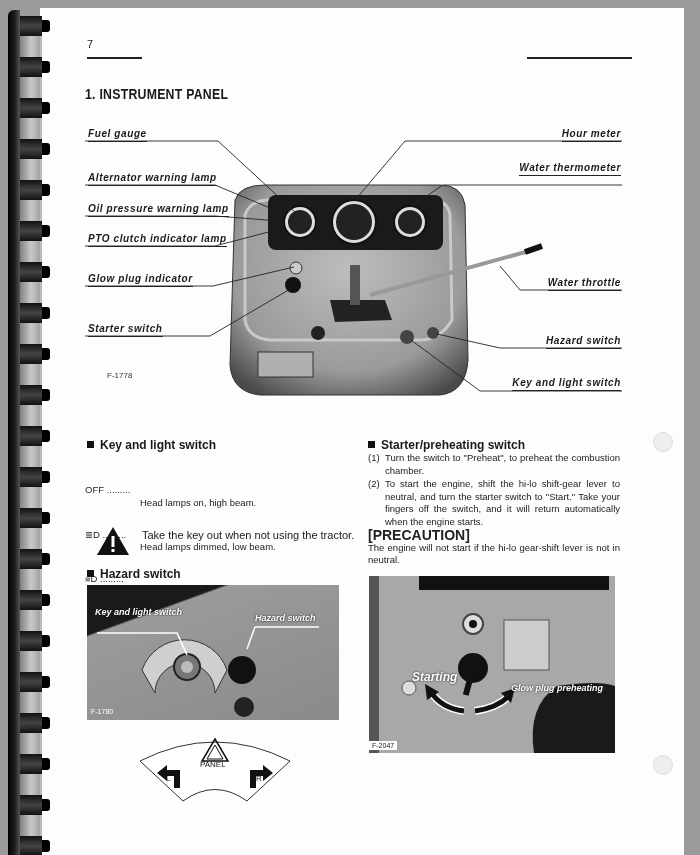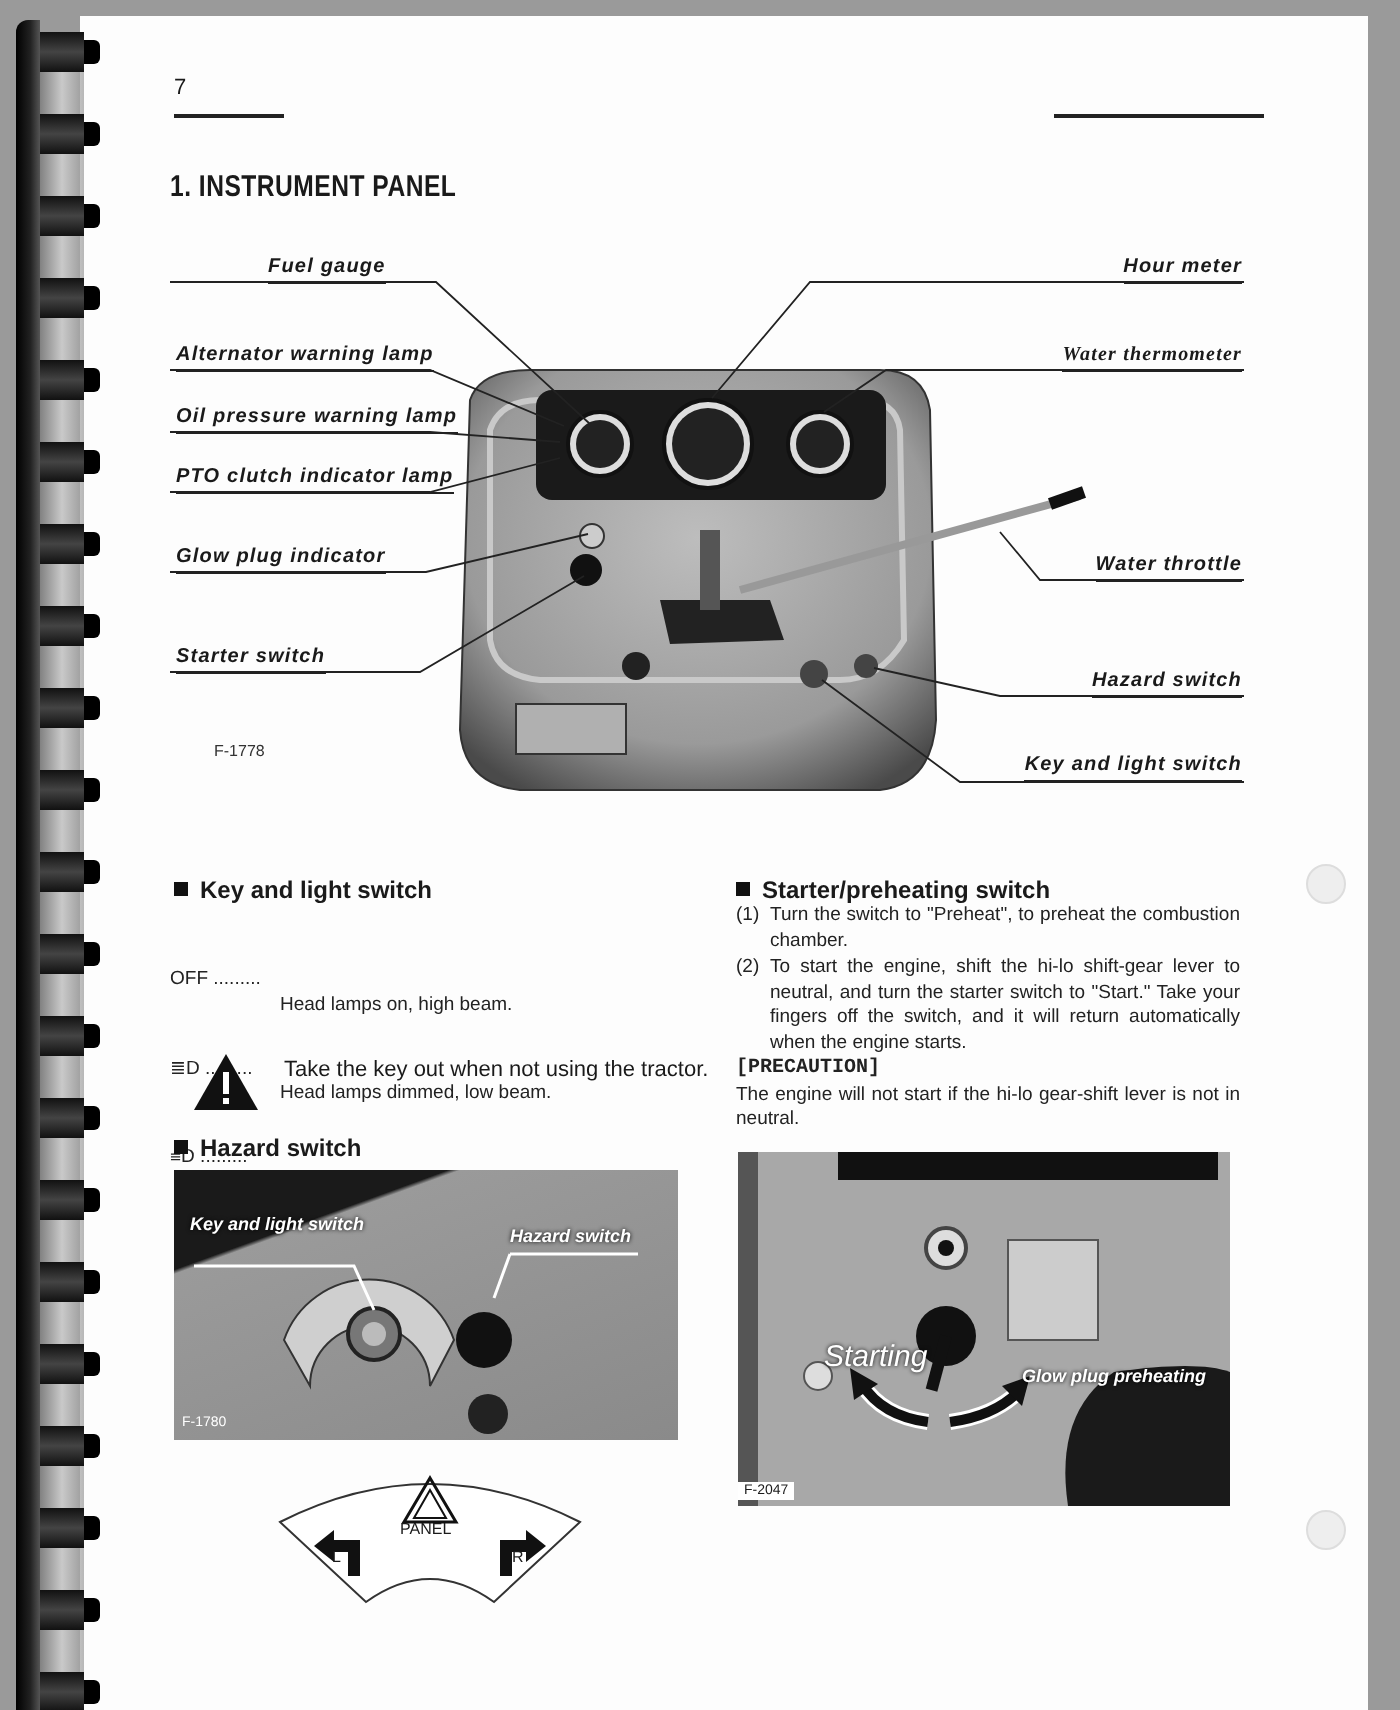--- a/index.html
+++ b/index.html
@@ -192,29 +192,29 @@
       <polyline points="85,336 210,336 292,288"></polyline>
 
       <polyline points="622,141 405,141 356,199"></polyline>
       <polyline points="622,185 443,185 412,206"></polyline>
       <polyline points="622,290 520,290 500,266"></polyline>
       <polyline points="622,348 500,348 437,334"></polyline>
       <polyline points="622,391 480,391 411,340"></polyline>
     </g>
   </svg>
 
-  <div class="callout" style="left:88px;top:128px;margin-left:46px;"><span>Fuel gauge</span><div class="ul"></div></div>
+  <div class="callout" style="left:88px;top:128px;"><span>Fuel gauge</span><div class="ul"></div></div>
   <div class="callout" style="left:88px;top:172px;"><span>Alternator warning lamp</span><div class="ul"></div></div>
   <div class="callout" style="left:88px;top:203px;"><span>Oil pressure warning lamp</span><div class="ul"></div></div>
   <div class="callout" style="left:88px;top:233px;"><span>PTO clutch indicator lamp</span><div class="ul"></div></div>
   <div class="callout" style="left:88px;top:273px;"><span>Glow plug indicator</span><div class="ul"></div></div>
   <div class="callout" style="left:88px;top:323px;"><span>Starter switch</span><div class="ul"></div></div>
 
   <div class="callout" style="right:79px;top:128px;text-align:right;"><span>Hour meter</span><div class="ul"></div></div>
-  <div class="callout" style="right:79px;top:172px;text-align:right;font-family:Liberation Serif, serif;"><span>Water thermometer</span><div class="ul"></div></div>
+  <div class="callout" style="right:79px;top:162px;text-align:right;"><span>Water thermometer</span><div class="ul"></div></div>
   <div class="callout" style="right:79px;top:277px;text-align:right;"><span>Water throttle</span><div class="ul"></div></div>
   <div class="callout" style="right:79px;top:335px;text-align:right;"><span>Hazard switch</span><div class="ul"></div></div>
   <div class="callout" style="right:79px;top:377px;text-align:right;"><span>Key and light switch</span><div class="ul"></div></div>
 
   <div class="fig-label" style="left:107px;top:371px;">F-1778</div>
 </div>
 
 <div class="subhead" style="left:87px;top:438px;"><span class="sq"></span><span>Key and light switch</span></div>
 <div class="para" style="left:85px;top:452px;width:262px;">
   <div class="row">
@@ -270,21 +270,21 @@
 <div class="subhead" style="left:368px;top:438px;"><span class="sq"></span><span>Starter/preheating switch</span></div>
 <div class="para" style="left:368px;top:452px;width:252px;text-align:justify;">
   <div class="row">
       <span style="width:17px;flex:none;">(1)</span>
       <span>Turn the switch to "Preheat", to preheat the combustion chamber.</span>
     </div>
   <div class="row" style="margin-top:1px;">
       <span style="width:17px;flex:none;">(2)</span>
       <span>To start the engine, shift the hi-lo shift-gear lever to neutral, and turn the starter switch to "Start." Take your fingers off the switch, and it will return automatically when the engine starts.</span>
     </div>
-  <div style="font-weight:bold;font-size:10px;margin-top:1px;font-family:Liberation Mono, monospace;">[PRECAUTION]</div>
+  <div style="font-weight:bold;font-size:14px;margin-top:1px;">[PRECAUTION]</div>
   <div>The engine will not start if the hi-lo gear-shift lever is not in neutral.</div>
 </div>
 
 <div class="photo" style="left:369px;top:576px;width:246px;height:177px;background:#a8a8a8;">
   <svg width="246" height="177">
     <rect x="50" y="0" width="190" height="14" fill="#111"></rect>
     <path d="M0,0 L10,0 L10,177 L0,177 Z" fill="#555"></path>
     <circle cx="104" cy="48" r="10" fill="#ddd" stroke="#444" stroke-width="2"></circle>
     <circle cx="104" cy="48" r="4" fill="#111"></circle>
     <rect x="135" y="44" width="45" height="50" fill="#ccc" stroke="#555"></rect>
@@ -292,19 +292,19 @@
     <rect x="101" y="92" width="6" height="28" fill="#111" transform="rotate(15 104 92)"></rect>
     <path d="M188,110 Q230,104 246,110 L246,177 L165,177 Q158,130 188,110 Z" fill="#1a1a1a"></path>
     <circle cx="40" cy="112" r="7" fill="#ddd" stroke="#555"></circle>
     <path d="M95,135 Q72,132 62,116" stroke="#fff" stroke-width="8" fill="none"></path>
     <path d="M95,135 Q72,132 62,116" stroke="#111" stroke-width="5" fill="none"></path>
     <polygon points="56,108 70,116 58,124" fill="#111"></polygon>
     <path d="M106,135 Q128,132 140,120" stroke="#fff" stroke-width="8" fill="none"></path>
     <path d="M106,135 Q128,132 140,120" stroke="#111" stroke-width="5" fill="none"></path>
     <polygon points="146,112 142,127 132,117" fill="#111"></polygon>
   </svg>
-  <div style="position:absolute;left:43px;top:94px;font-size:15px;font-weight:normal;font-style:italic;color:#fff;text-shadow:0 0 2px #000;">Starting</div>
+  <div style="position:absolute;left:43px;top:94px;font-size:12px;font-weight:bold;font-style:italic;color:#fff;text-shadow:0 0 2px #000;">Starting</div>
   <div style="position:absolute;left:142px;top:107px;font-size:9px;font-weight:bold;font-style:italic;color:#fff;text-shadow:0 0 2px #000;">Glow plug preheating</div>
   <div style="position:absolute;left:0;top:165px;font-size:7px;background:#fff;padding:1px 3px;">F-2047</div>
 </div>
 
 <div class="dot" style="left:653px;top:432px;width:18px;height:18px;"></div>
 <div class="dot" style="left:653px;top:755px;width:18px;height:18px;"></div>
 
 </body></html>

